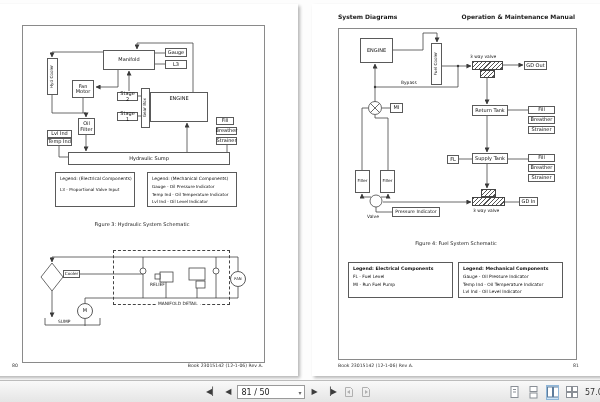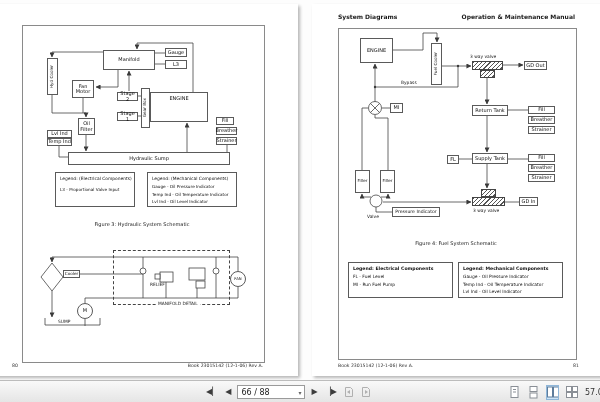--- a/index.html
+++ b/index.html
@@ -296,21 +296,21 @@
   </div>
 
   <div class="el foot" style="left:338px;top:363px;">Book 23015142 (12-1-06) Rev A.</div>
   <div class="el foot" style="left:573px;top:363px;">81</div>
 
   <div class="toolbar">
     <div class="navgrp">
       <button class="tbtn"><span>◀▏</span></button>
       <button class="tbtn"><span>◀</span></button>
       <div class="pagebox">
-        <span>66 / 88</span>
+        <span>81 / 50</span>
         <span class="caret">▾</span>
       </div>
       <button class="tbtn"><span>▶</span></button>
       <button class="tbtn"><span>▕▶</span></button>
       <button class="tbtn dimicon">
         <svg width="10" height="12">
           <path d="M1.5,1.5 h5 l2,2 v7 h-7 z" fill="none" stroke="#b0b0b0" stroke-width="1"></path>
           <path d="M3,6 l3,-2 v4 z" fill="#b0b0b0"></path>
         </svg>
       </button>

